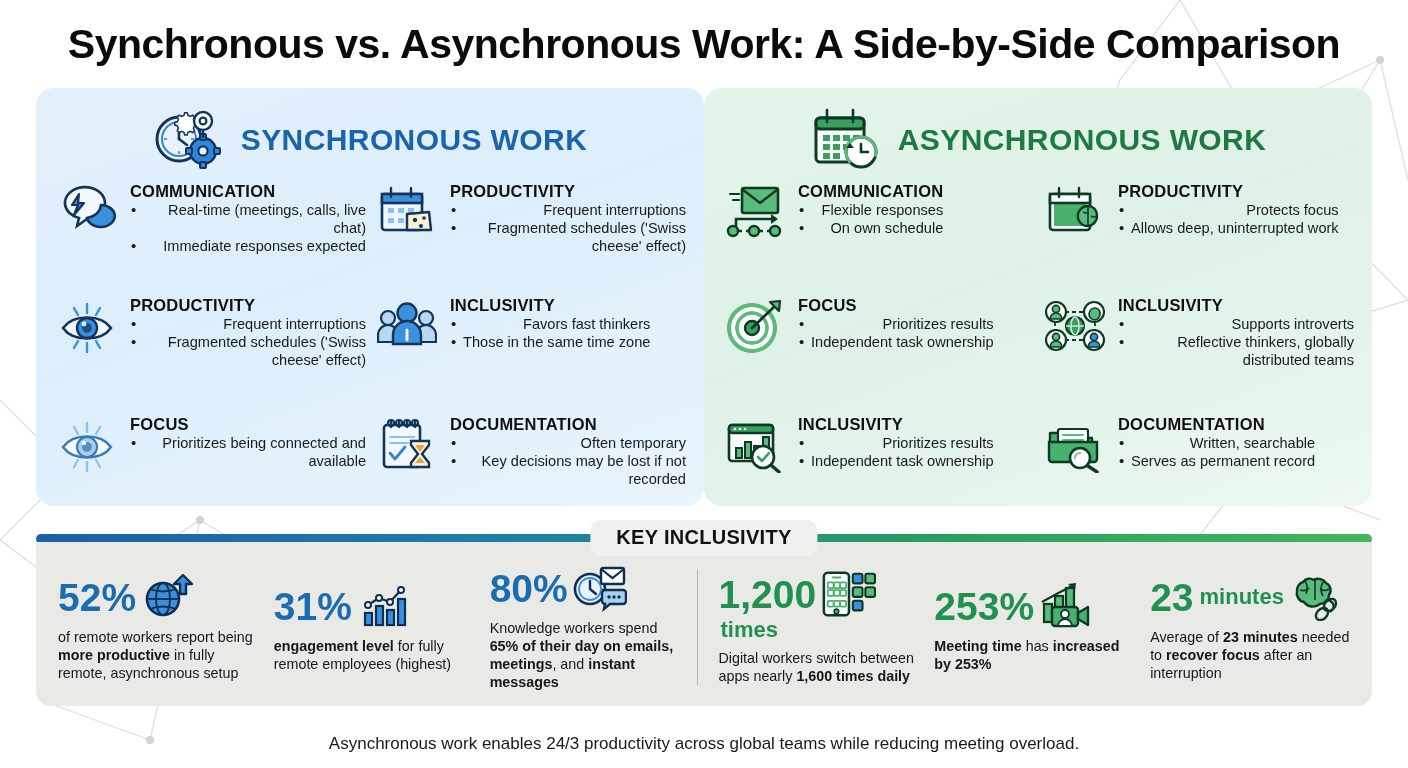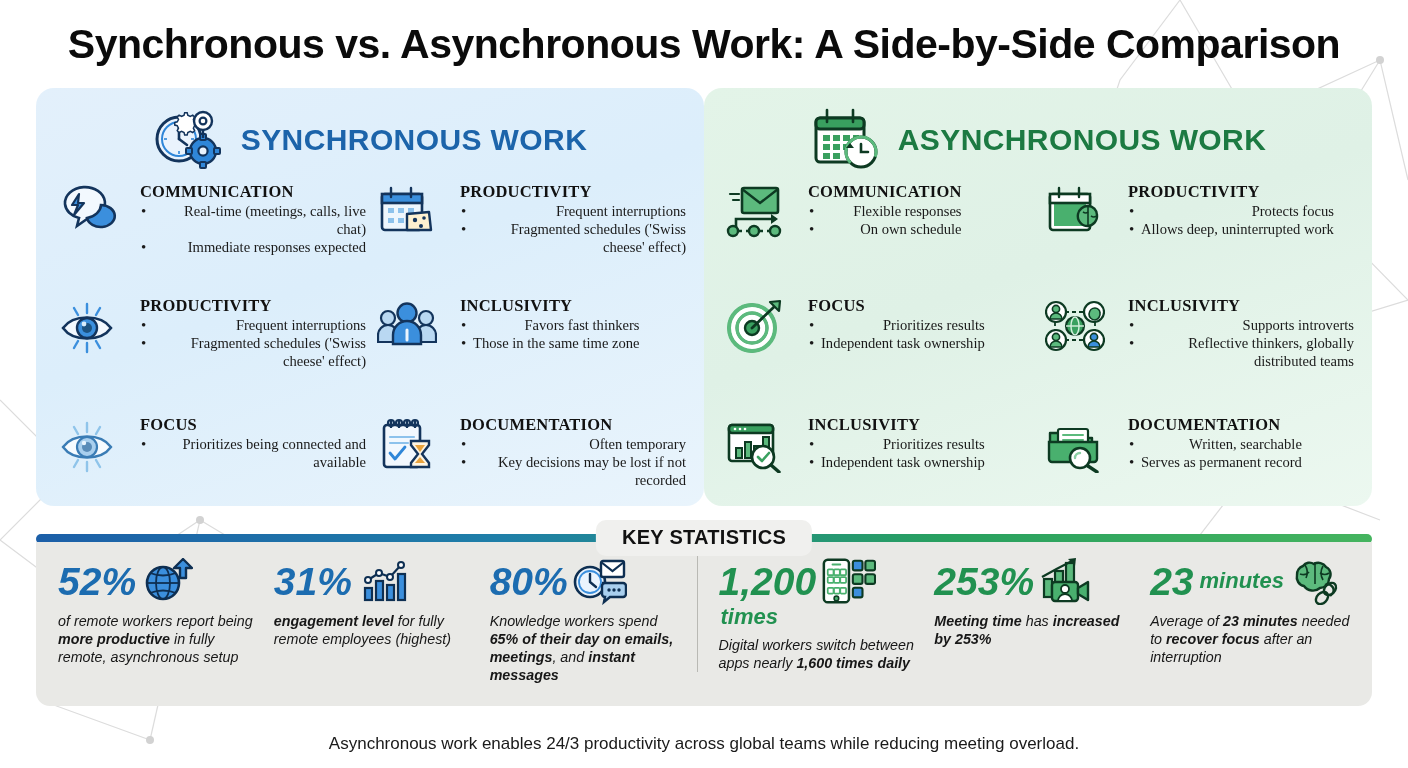--- a/index.html
+++ b/index.html
@@ -42,21 +42,21 @@
   .panel.async { background:linear-gradient(160deg,#e3f4e8 0%, #dff1e6 45%, #ecf8f0 100%); }
 
   .panel-head { display:flex; align-items:center; justify-content:center; gap:14px; height:76px; }
   .panel-head .ptitle { font-size:30px; font-weight:bold; letter-spacing:0.4px; }
   .sync .ptitle { color:#1c64aa; }
   .async .ptitle { color:#1c7a42; }
 
   .cols { display:flex; gap:8px; padding:0 2px; }
   .col { width:50%; }
 
-  .item { display:flex; gap:20px; margin-bottom:14px;font-family:Liberation Serif, serif; }
+  .item { display:flex; gap:10px; margin-bottom:14px; }
   .item-ico { width:66px; min-width:66px; height:66px; display:flex; align-items:center; justify-content:center; }
   .item-body { padding-top:4px; }
   .item-h { font-size:16.5px; font-weight:bold; color:#111; letter-spacing:0.2px; margin-bottom:1px; }
   .item-ul { list-style:none;text-align:right; }
   .item-ul li {
     font-size:14.6px; color:#1a1a1a; line-height:1.23;
     padding-left:13px; position:relative; margin-bottom:0px;
   }
   .item-ul li::before { content:"•"; position:absolute; left:1px; top:-1px; font-size:15px; }
 
@@ -76,23 +76,22 @@
     background:#f0f0ee; border-radius:10px;
     padding:6px 26px 7px 26px;
     font-size:20px; font-weight:bold; color:#111; letter-spacing:0.3px;
     white-space:nowrap;
   }
   .stats-box {
     margin-top:-2px;
     background:#e9e9e6;
     border-radius:0 0 14px 14px;
     height:164px;
-    display:flex; align-items:flex-start;
+    display:flex; align-items:center;
     padding:14px 14px 8px 14px;
-    font-style:italic;
   }
   .stat { flex:1; padding:0 8px; }
   .stat.divider-before { border-left:1.5px solid #b9b9b4; padding-left:20px; }
   .stat-top { display:flex; align-items:center; gap:4px; height:50px; }
   .stat-num { font-size:39px; font-weight:bold; line-height:1; }
   .stat-unit { font-size:22px; font-weight:bold; margin-left:2px; }
   .stat.blue .stat-num, .stat.blue .stat-unit { color:#1c6cb0; }
   .stat.green .stat-num, .stat.green .stat-unit { color:#219150; }
   .stat-ico { width:56px; height:48px; display:flex; align-items:center; justify-content:center; }
   .stat-desc { font-size:14.3px; color:#171717; line-height:1.26; margin-top:6px; }
@@ -560,21 +559,21 @@
           </div>
 
         </div>
       </div>
     </div>
 
   </div>
 
   <div class="stats-wrap">
     <div class="accent-bar"></div>
-    <div class="key-tab">KEY STATISTICS</div>
+    <div class="key-tab">KEY INCLUSIVITY</div>
 
     <div class="stats-box">
 
       <div class="stat blue">
         <div class="stat-top">
           <span class="stat-num">52%</span>
           <span class="stat-ico">
             <svg width="50" height="46" viewBox="0 0 50 46">
               <circle cx="20" cy="25" r="16" fill="#3b8fdd" stroke="#0e2f52" stroke-width="2.6"></circle>
               <g stroke="#0e2f52" stroke-width="1.8" fill="none">

